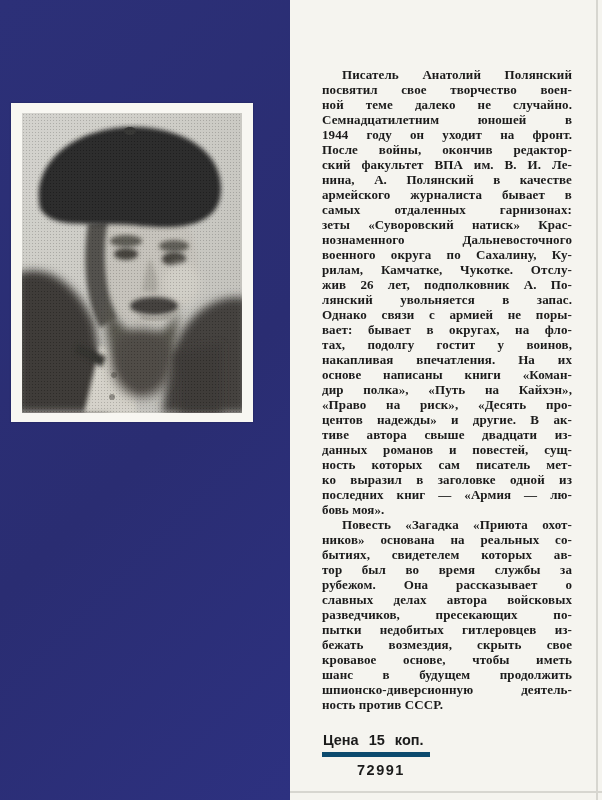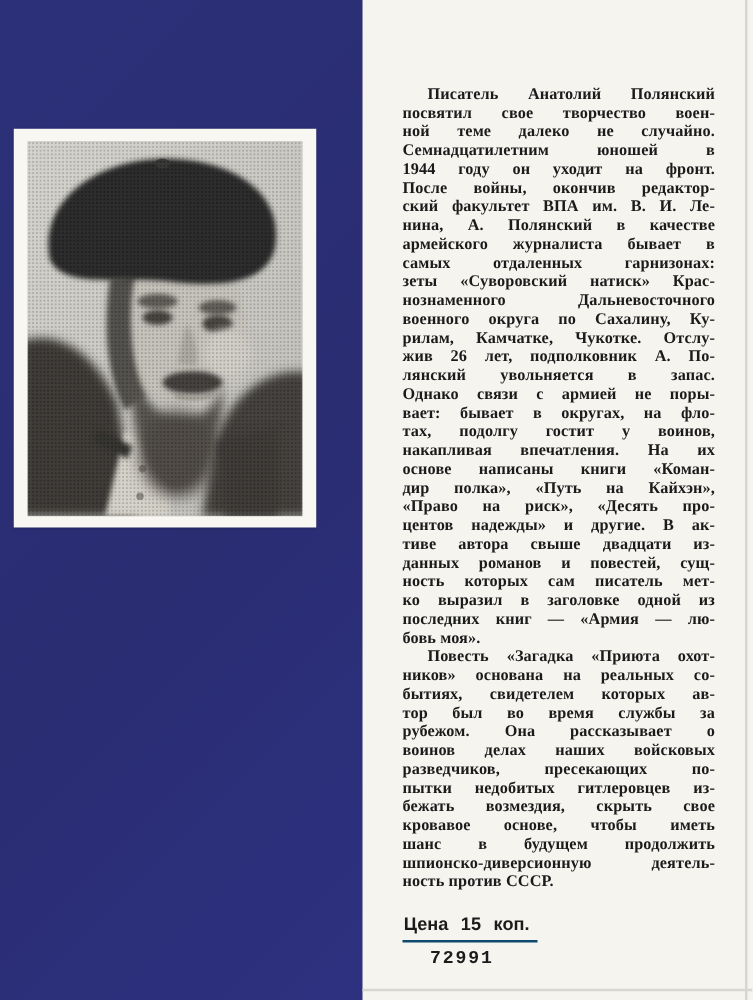--- a/index.html
+++ b/index.html
@@ -52,28 +52,27 @@
   
   .footer-block {
     position: absolute; left: 322px; top: 731px;
     color: #1b1b1b;
   }
   .price {
     display: inline-block;
     font-size: 14.5px; font-weight: 700;
     word-spacing: 6px;
     padding: 0 6px 4px 1px;
-    border-bottom: 2px solid #0c4a6e;
+    border-bottom: 5px solid #0c4a6e;
   }
   .code {
     margin-top: 5px;
-    margin-left: 22px;
+    margin-left: 35px;
     font-size: 14.5px; font-weight: 700;
     letter-spacing: 1.5px;
-    font-family: Liberation Mono, monospace;
   }
   
   .page-edge-right {
     position: absolute; left: 596px; top: 0;
     width: 2px; height: 800px;
     background: #d7d6d0;
   }
   .page-edge-bottom {
     position: absolute; left: 290px; top: 791px;
     width: 312px; height: 2px;
@@ -176,21 +175,21 @@
     <div class="bio-line">данных романов и повестей, сущ-</div>
     <div class="bio-line">ность которых сам писатель мет-</div>
     <div class="bio-line">ко выразил в заголовке одной из</div>
     <div class="bio-line">последних книг — «Армия — лю-</div>
     <div class="bio-line last">бовь моя».</div>
     <div class="bio-line indent">Повесть «Загадка «Приюта охот-</div>
     <div class="bio-line">ников» основана на реальных со-</div>
     <div class="bio-line">бытиях, свидетелем которых ав-</div>
     <div class="bio-line">тор был во время службы за</div>
     <div class="bio-line">рубежом. Она рассказывает о</div>
-    <div class="bio-line">воинов делах наших войсковых</div>
+    <div class="bio-line">славных делах автора войсковых</div>
     <div class="bio-line">разведчиков, пресекающих по-</div>
     <div class="bio-line">пытки недобитых гитлеровцев из-</div>
     <div class="bio-line">бежать возмездия, скрыть свое</div>
     <div class="bio-line">кровавое основе, чтобы иметь</div>
     <div class="bio-line">шанс в будущем продолжить</div>
     <div class="bio-line">шпионско-диверсионную деятель-</div>
     <div class="bio-line last">ность против СССР.</div>
   </div>
 
 <div class="footer-block">

